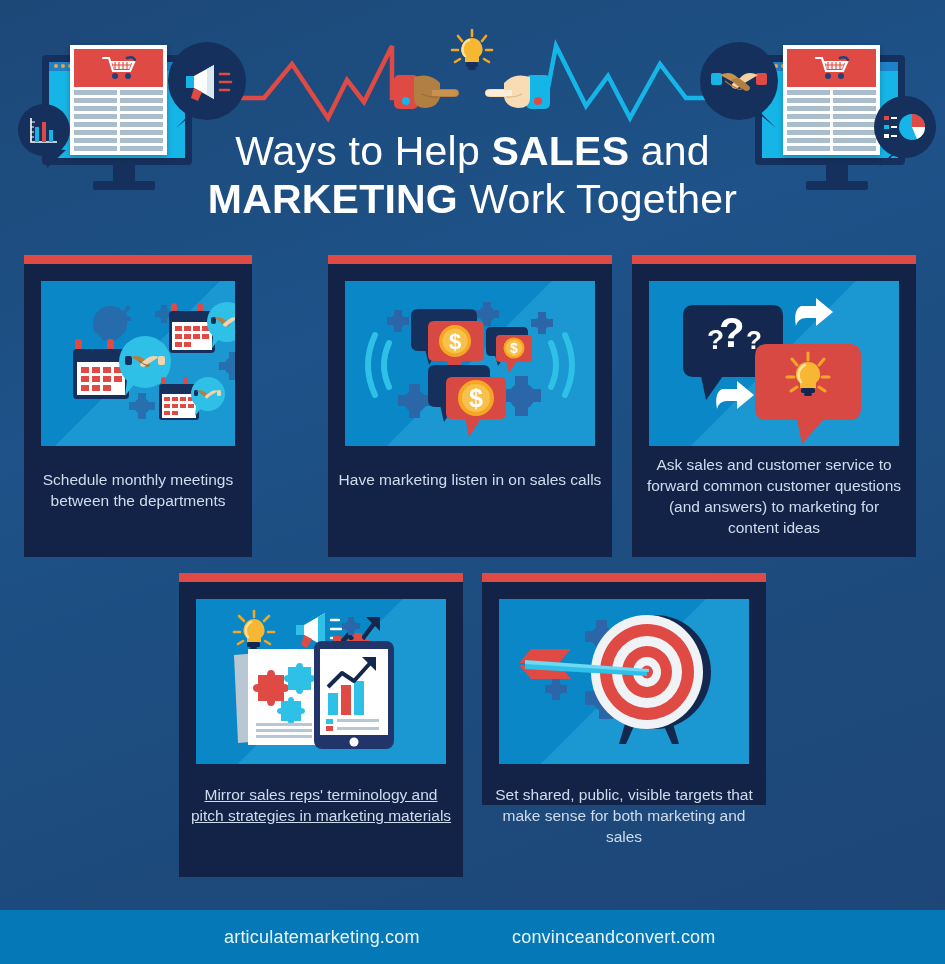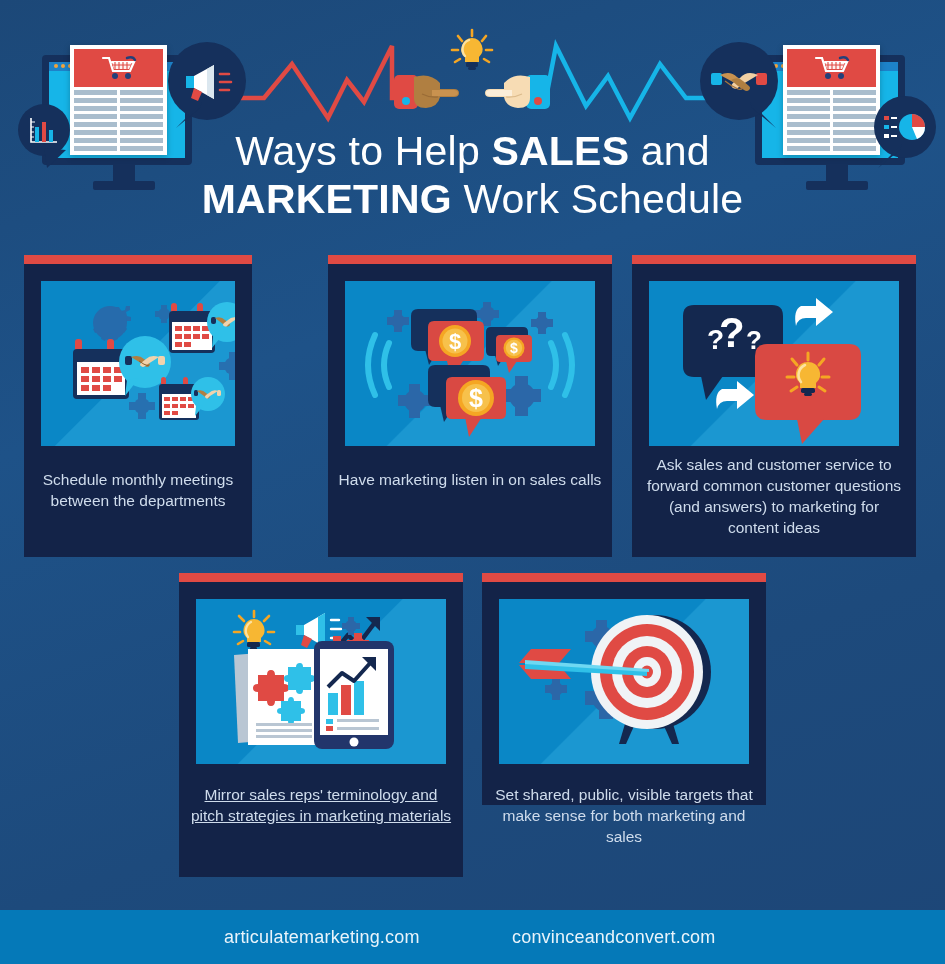--- a/index.html
+++ b/index.html
@@ -289,21 +289,21 @@
         <path d="M130 26 q-8 4 -16 3" fill="none" stroke="#dcbb8d" stroke-width="1.2"></path>
       </svg>
     </div>
   </div>
 
   <div id="title">
     <div>
       <span>Ways to Help </span><b>SALES</b><span> and</span>
     </div>
     <div>
-      <b>MARKETING</b><span> Work Schedule</span>
+      <b>MARKETING</b><span> Work Together</span>
     </div>
   </div>
 
   <div class="card" style="left:24px; top:255px; width:228px; height:302px;">
     <div class="card-top"></div>
     <div class="card-art">
       <svg width="250" height="165" viewBox="0 0 250 165">
         <g fill="#2b67a8" opacity=".85">
           <path d="M55 40 l3 0 1 -5 5 -2 4 3 3 -2 -1 -4 3 -4 5 0 2 4 4 -1 1 -4 4 0 0 4 -4 2 1 4 4 1 0 4 -4 0 -2 5 2 3 -3 4 -4 -1 -3 3 1 4 -4 2 -2 -4 -5 0 -2 4 -4 -2 1 -4 -3 -3 -4 1 -2 -4 4 -2 -1 -4z"></path>
           <circle cx="69" cy="42" r="17" fill="#2b67a8"></circle>

